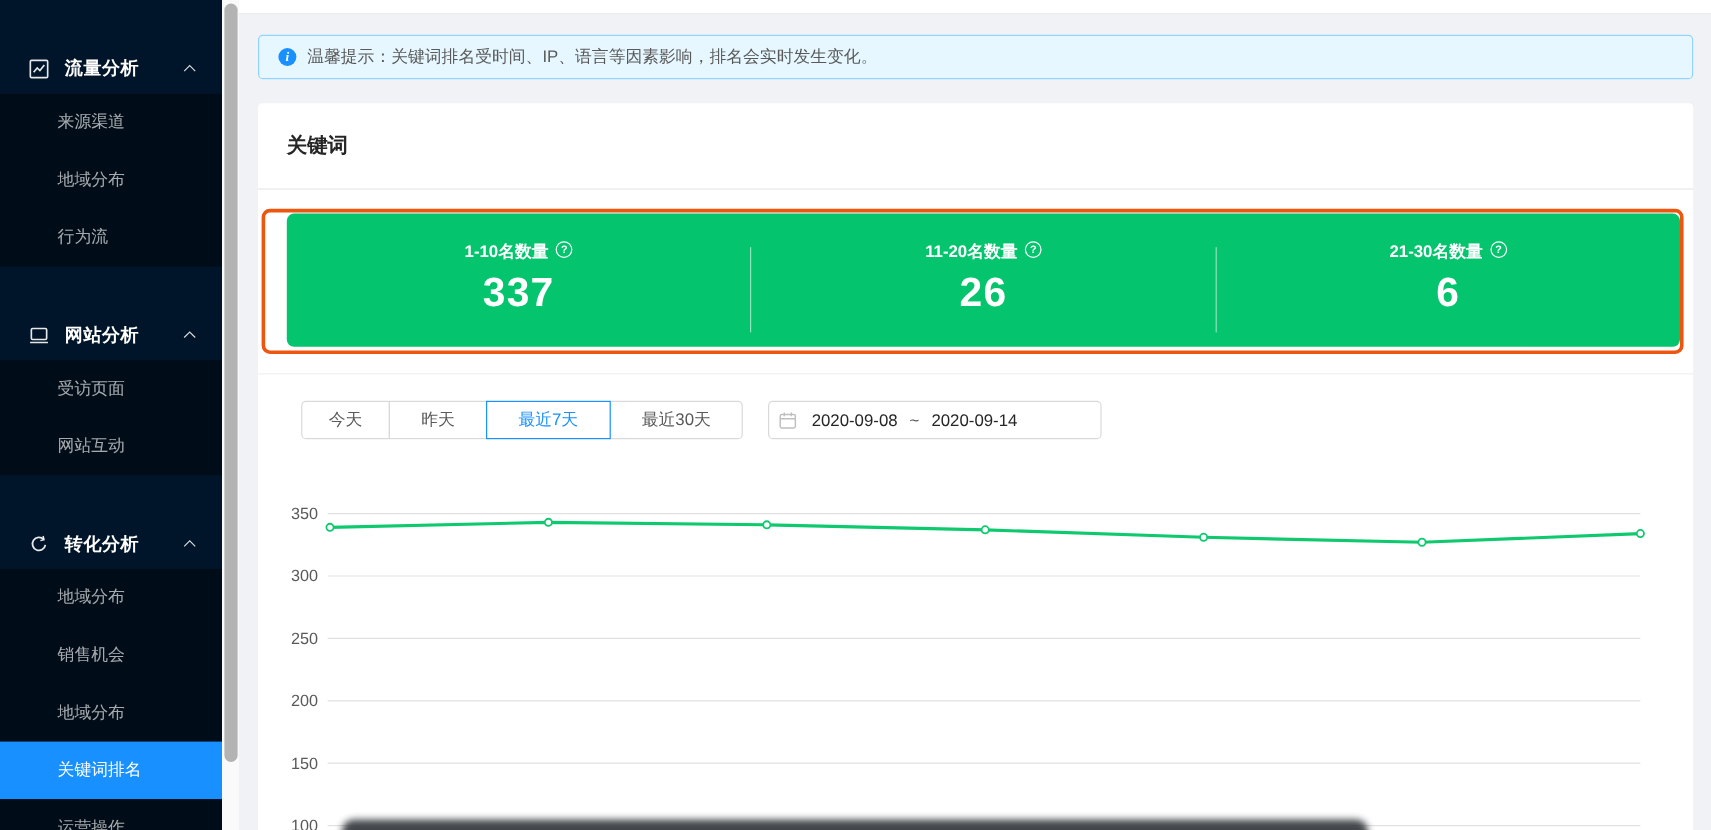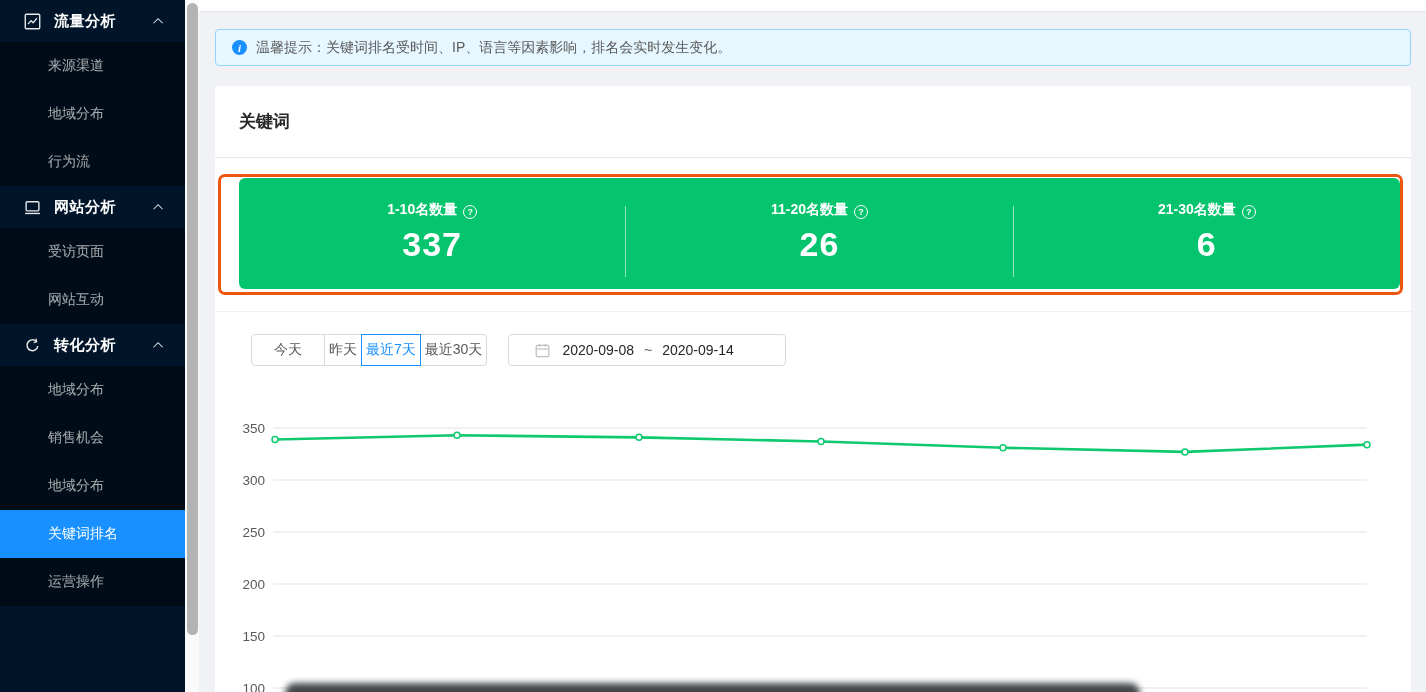--- a/index.html
+++ b/index.html
@@ -3,21 +3,21 @@
 <meta charset="utf-8">
 <style>
   * { margin:0; padding:0; box-sizing:border-box; }
   html,body { width:1426px; height:692px; overflow:hidden;
     font-family:"Liberation Sans","DejaVu Sans",sans-serif; background:#f0f2f5; }
 
   
   .sidebar { position:absolute; left:0; top:0; width:185px; height:692px;
     background:#001529; z-index:5; }
   .menu-group { height:42px; display:flex; align-items:center; padding:0 20px 0 24px;
-    color:#fff; font-size:15px; font-weight:bold; cursor:pointer; background:#001529; position:relative; }
+    color:#fff; font-size:15px; font-weight:bold; cursor:pointer; background:#001529; position:relative;margin-top:36px; }
   .micon { width:17px; height:17px; margin-right:13px; display:inline-flex; align-items:center; justify-content:center; flex:none; }
   .micon svg { width:17px; height:17px; }
   .mlabel { flex:1; letter-spacing:0.5px; }
   .caret { width:7px; height:7px; border-left:1.7px solid rgba(255,255,255,.85);
     border-top:1.7px solid rgba(255,255,255,.85); transform:rotate(45deg) translateY(2px); margin-right:2px; }
   .submenu { background:#000c17;font-family:Liberation Serif, serif; }
   .menu-sub { height:48px; display:flex; align-items:center; padding-left:48px;
     color:rgba(255,255,255,.65); font-size:14px; cursor:pointer; }
   .menu-sub.active { background:#1890ff; color:#fff; }
 
@@ -44,38 +44,38 @@
   .card-title { font-size:17px; font-weight:bold; color:#262626; }
   .card-body { position:relative; padding-top:20px; }
 
   
   .stats-wrap { position:relative; margin:0 11px 0 24px; }
   .annotation { position:absolute; left:-21px; right:-3px; top:-4px; bottom:-6px;
     border:3px solid #ed560e; border-radius:7px; pointer-events:none; z-index:3; }
   .stats-bar { position:relative; height:111px; background:#04c46e; border-radius:6px;
     display:flex; color:#fff; }
   .stat-cell { flex:1; display:flex; flex-direction:column; align-items:center; padding-top:23px; }
-  .stat-label { font-size:14px; font-weight:bold; display:flex; align-items:flex-end; }
+  .stat-label { font-size:14px; font-weight:bold; display:flex; align-items:flex-start; }
   .q-ic { width:14px; height:14px; border-radius:50%; border:1.2px solid #fff; font-size:9px;
     font-weight:bold; display:inline-flex; align-items:center; justify-content:center; margin-left:6px; }
   .stat-value { font-size:34px; font-weight:600; margin-top:6px; letter-spacing:1px; }
   .stat-div { width:1px; background:rgba(255,255,255,.55); margin:28px 0 12px; }
 
   .section-divider { height:1px; background:#f0f0f0; margin-top:22px; }
 
   
   .filter-row { display:flex; align-items:center; margin:22px 0 0 32px; }
   .btn-group { display:flex; }
-  .fbtn { height:32px; padding:0 4px; background:#fff; border:1px solid #d9d9d9;
+  .fbtn { height:32px; padding:0 26px; background:#fff; border:1px solid #d9d9d9;
     margin-left:-1px; font-size:14px; color:#595959; display:flex; align-items:center; cursor:pointer; }
   .fbtn:first-child { border-radius:4px 0 0 4px; margin-left:4px; padding:0 22px; }
   .fbtn:last-child { border-radius:0 4px 4px 0; }
   .fbtn.active { border-color:#1890ff; color:#1890ff; position:relative; z-index:2; }
   .datepicker { margin-left:21px; width:278px; height:32px; border:1px solid #d9d9d9;
-    border-radius:4px; background:#fff; display:flex; align-items:center; padding:0 26px;
+    border-radius:4px; background:#fff; display:flex; align-items:center; padding:0 8px;
     font-size:14px; color:#262626; cursor:pointer; }
   .cal-ic { margin-right:12px; display:inline-flex; }
   .dp-sep { margin:0 10px; color:#595959; }
 
   
   .chart { margin:34px 0 0 1px; height:330px; position:relative; }
 
   
   .bottom-overlay { position:absolute; left:86px; top:683px; width:855px; height:22px;
     background:#34383c; border-radius:10px; filter:blur(3px); opacity:.92; z-index:8; }

